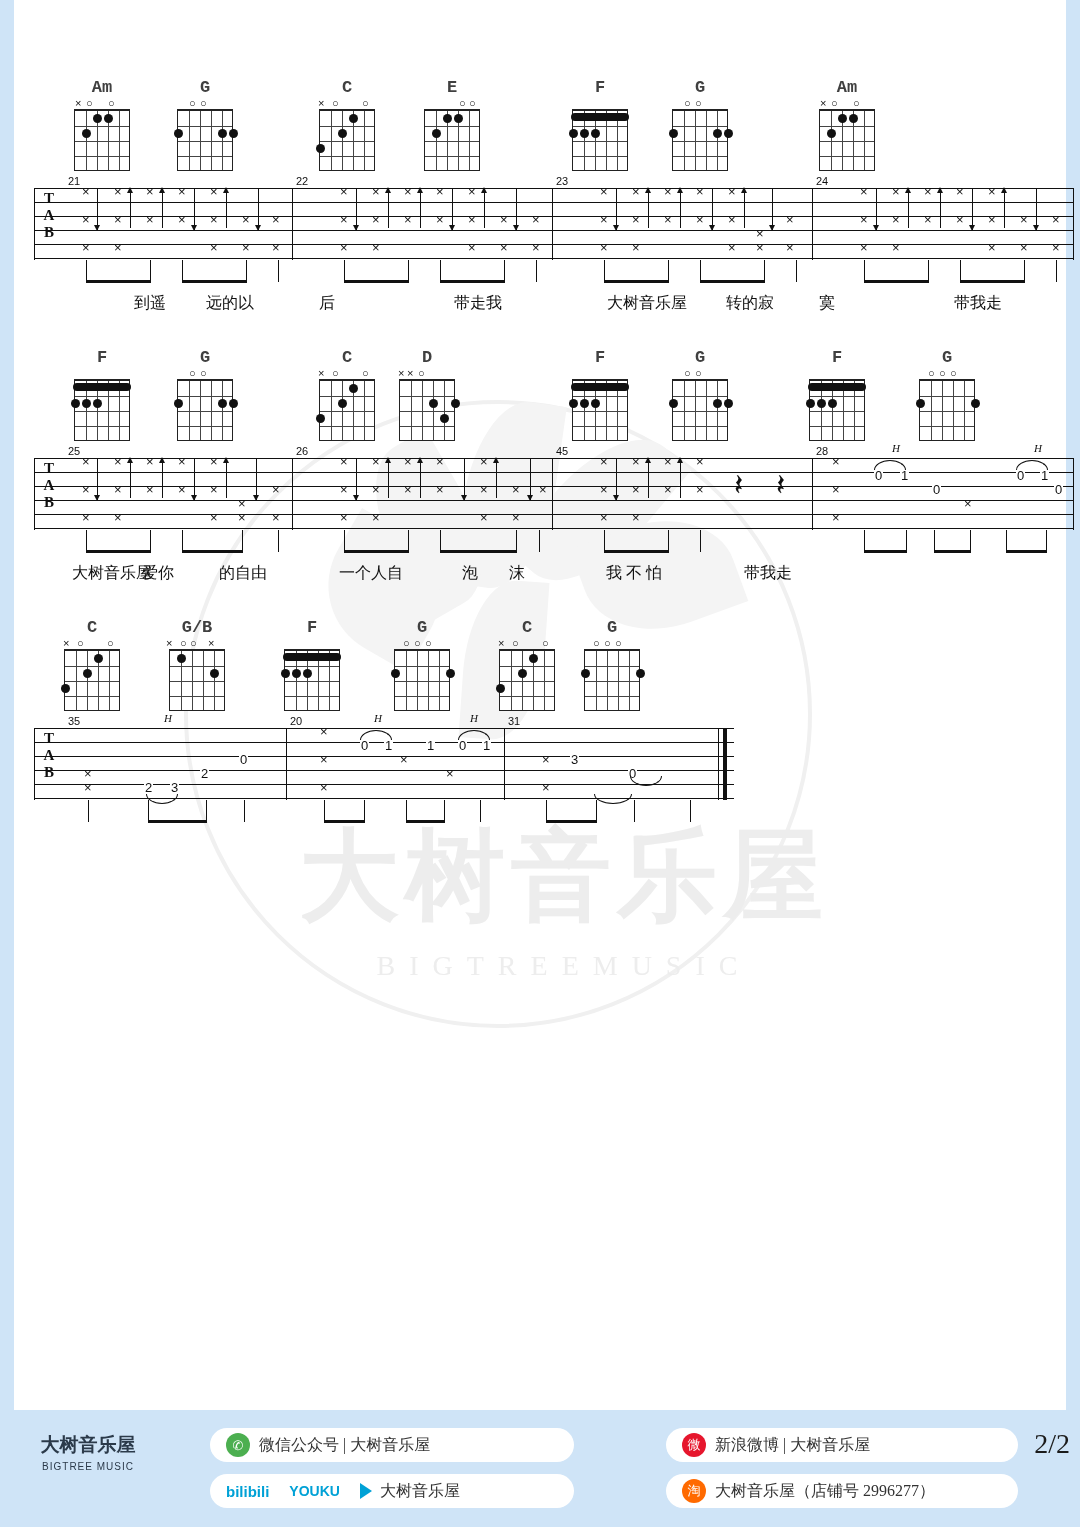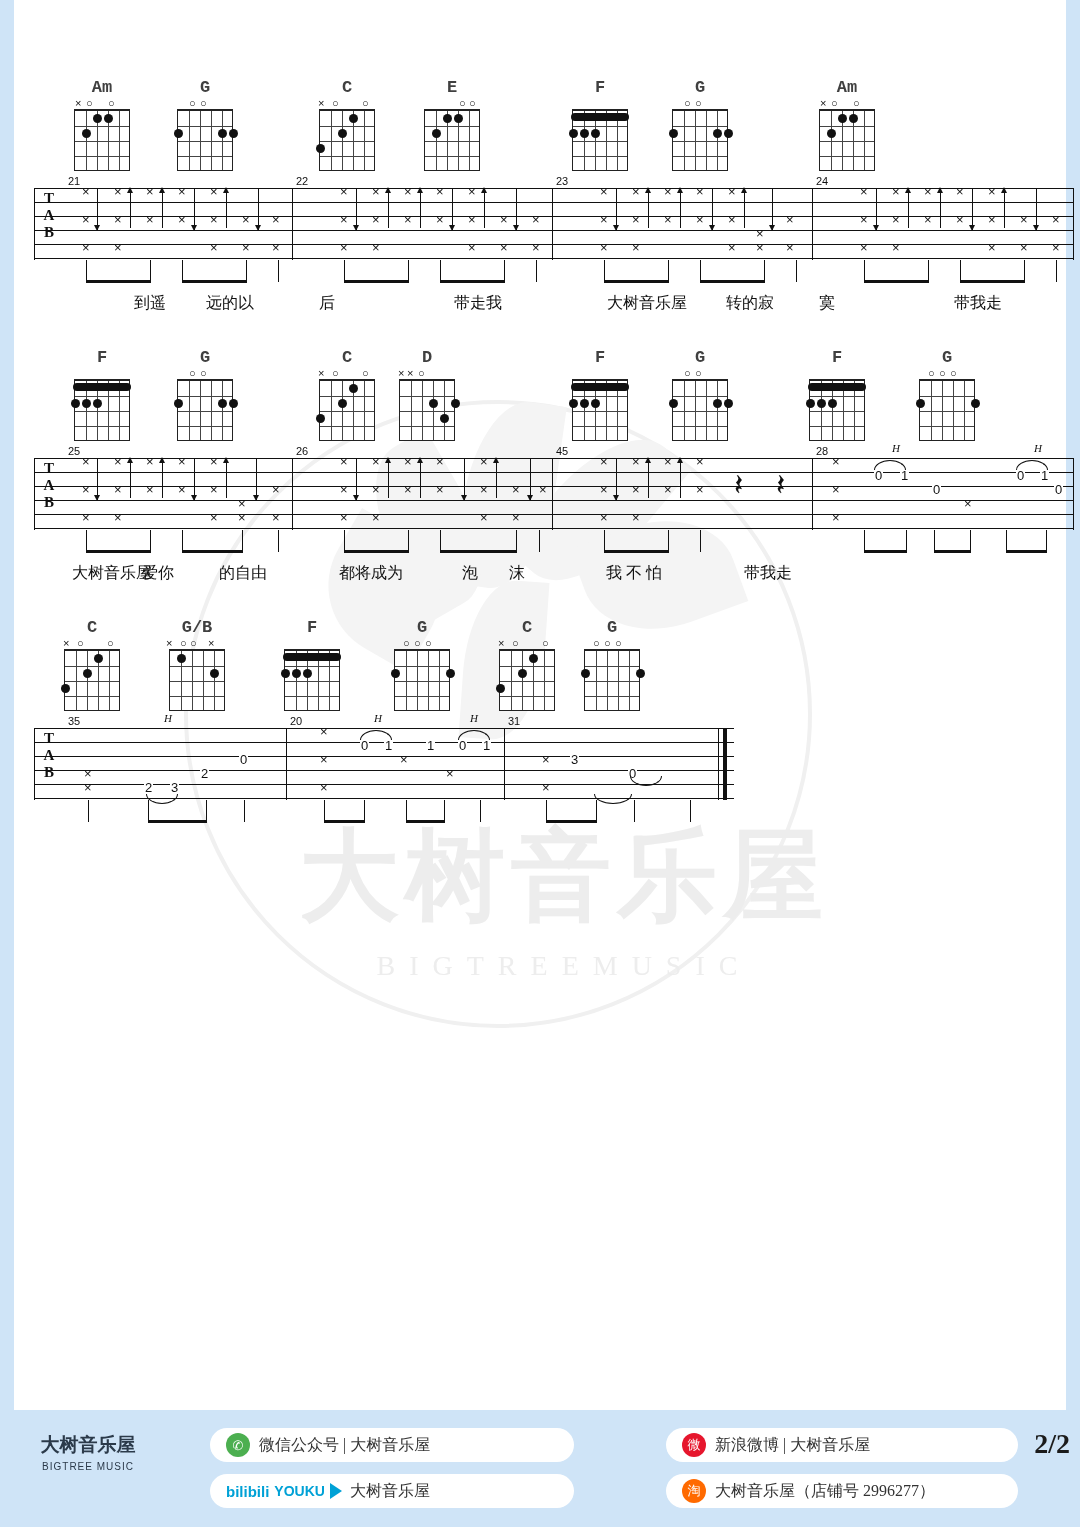--- a/index.html
+++ b/index.html
@@ -151,25 +151,25 @@
   }
   .pill .ic{
     width:24px;height:24px;border-radius:6px;margin-right:9px;flex:0 0 auto;
     display:flex;align-items:center;justify-content:center;
     font-size:13px;color:#fff;font-family:"Liberation Sans", sans-serif;
   }
   .ic.wechat{background:#4caf50;border-radius:50%;}
   .ic.weibo{background:#e6162d;border-radius:50%;}
   .ic.taobao{background:#ff6a00;border-radius:50%;}
   .pageno{
-    position:absolute;right:24px;top:18px;font-size:28px;font-weight:bold;
+    position:absolute;right:24px;top:18px;font-size:28px;font-weight:normal;
     color:#1b1b1b;font-family:"Liberation Serif", serif;
   }
   .blogo{
-    display:inline-flex;align-items:center;margin-right:5px;
+    display:inline-flex;align-items:center;margin-right:20px;
     font-family:"Liberation Sans", sans-serif;font-weight:bold;
   }
   .blogo.b1{color:#00a1d6;font-size:15px;}
   .blogo.b2{color:#00a1d6;font-size:14px;}
   .ytri{
     width:0;height:0;border-left:12px solid #00a1d6;
     border-top:8px solid transparent;border-bottom:8px solid transparent;
     margin-right:8px;
   }
 </style>
@@ -788,21 +788,21 @@
           <div class="stem" style="left:972px;"></div>
             <div class="stem" style="left:1012px;"></div>
           <div class="beam" style="left:972px;top:20px;width:41px"></div>
         </div>
       </div>
 
       <div>
         <div class="lyric" style="left:58px;top:215px">大树音乐屋</div>
         <div class="lyric" style="left:128px;top:215px">爱你</div>
         <div class="lyric" style="left:205px;top:215px">的自由</div>
-        <div class="lyric" style="left:325px;top:215px">都将成为</div>
+        <div class="lyric" style="left:325px;top:215px">一个人自</div>
         <div class="lyric" style="left:448px;top:215px">泡</div>
         <div class="lyric" style="left:495px;top:215px">沫</div>
         <div class="lyric" style="left:592px;top:215px">我 不 怕</div>
         <div class="lyric" style="left:730px;top:215px">带我走</div>
       </div>
     </div>
 
     <div class="system" style="top:618px;height:230px;width:1080px;">
 
       <div class="chords">

